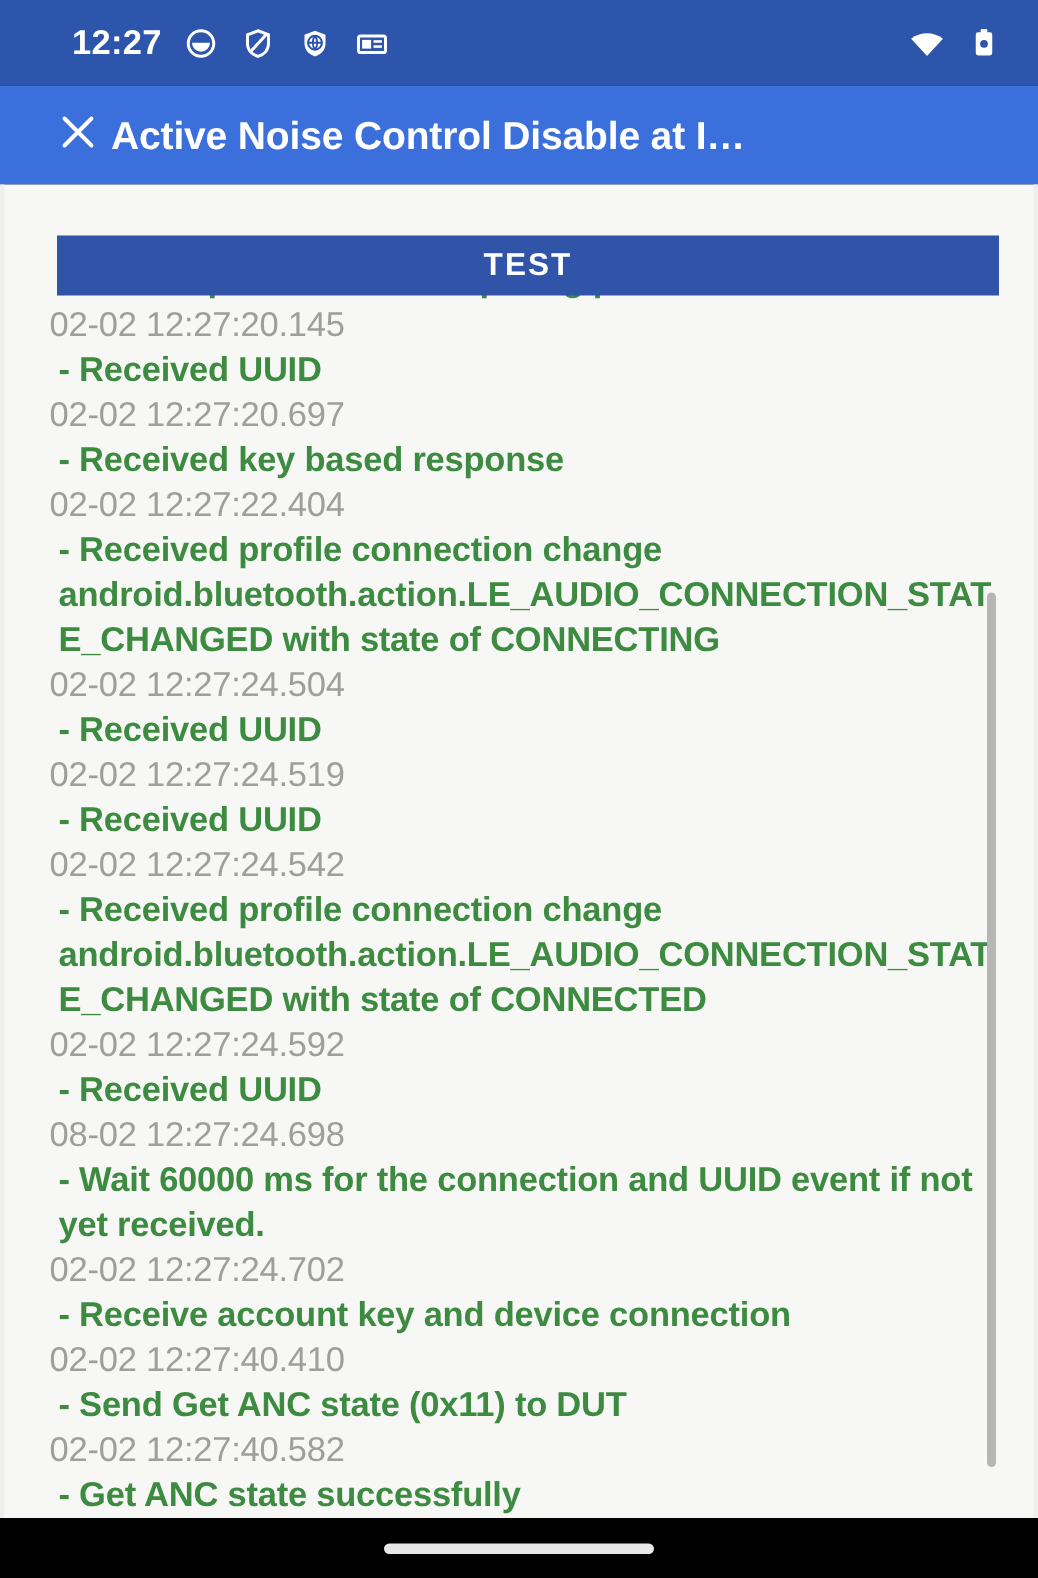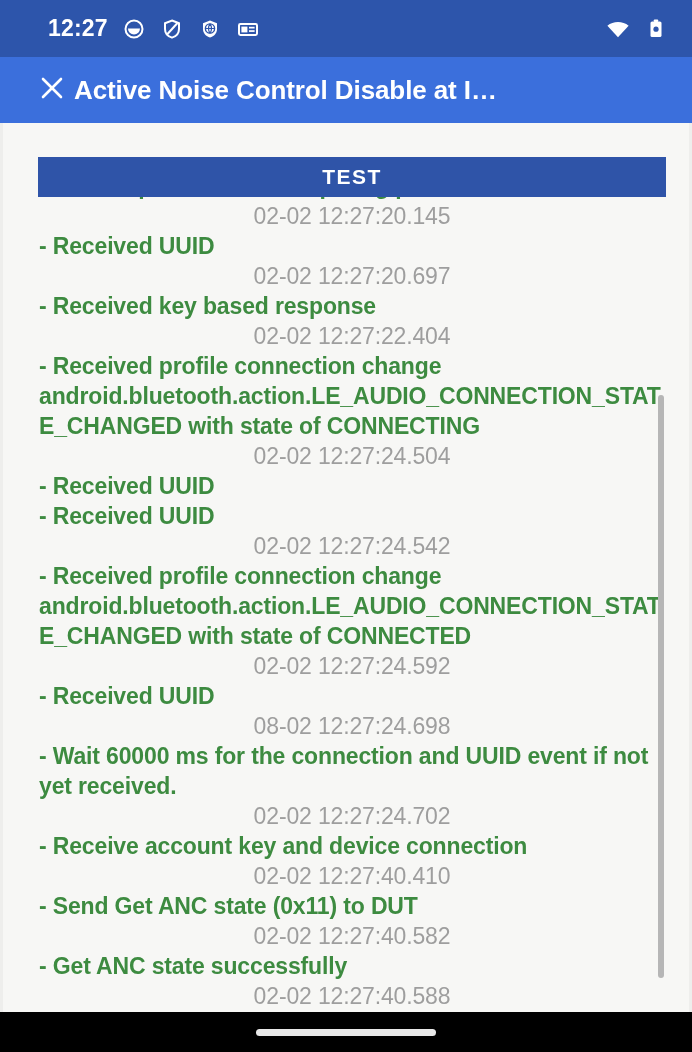--- a/index.html
+++ b/index.html
@@ -127,21 +127,20 @@
     line-height: 30px;
     word-wrap: break-word;
     overflow-wrap: break-word;
     letter-spacing: -0.15px;
     margin: 0;
     padding: 0;
   }
   .log-time {
     color: #9e9e9e;
     font-weight: normal;
-    text-align: center;
   }
   .log-msg {
     color: #3d8b40;
     font-weight: bold;
     padding-left: 6px;
   }
 
   
   .test-button {
     position: absolute;
@@ -277,20 +276,21 @@
       <div class="log-inner">
           <div class="log-line log-msg">- Start to pair and wait for paring process for 20000 ms</div>
           <div class="log-line log-time">02-02 12:27:20.145</div>
           <div class="log-line log-msg">- Received UUID</div>
           <div class="log-line log-time">02-02 12:27:20.697</div>
           <div class="log-line log-msg">- Received key based response</div>
           <div class="log-line log-time">02-02 12:27:22.404</div>
           <div class="log-line log-msg">- Received profile connection change android.bluetooth.action.LE_AUDIO_CONNECTION_STATE_CHANGED with state of CONNECTING</div>
           <div class="log-line log-time">02-02 12:27:24.504</div>
           <div class="log-line log-msg">- Received UUID</div>
+          <div class="log-line log-time">02-02 12:27:24.519</div>
           <div class="log-line log-msg">- Received UUID</div>
           <div class="log-line log-time">02-02 12:27:24.542</div>
           <div class="log-line log-msg">- Received profile connection change android.bluetooth.action.LE_AUDIO_CONNECTION_STATE_CHANGED with state of CONNECTED</div>
           <div class="log-line log-time">02-02 12:27:24.592</div>
           <div class="log-line log-msg">- Received UUID</div>
           <div class="log-line log-time">08-02 12:27:24.698</div>
           <div class="log-line log-msg">- Wait 60000 ms for the connection and UUID event if not yet received.</div>
           <div class="log-line log-time">02-02 12:27:24.702</div>
           <div class="log-line log-msg">- Receive account key and device connection</div>
           <div class="log-line log-time">02-02 12:27:40.410</div>

